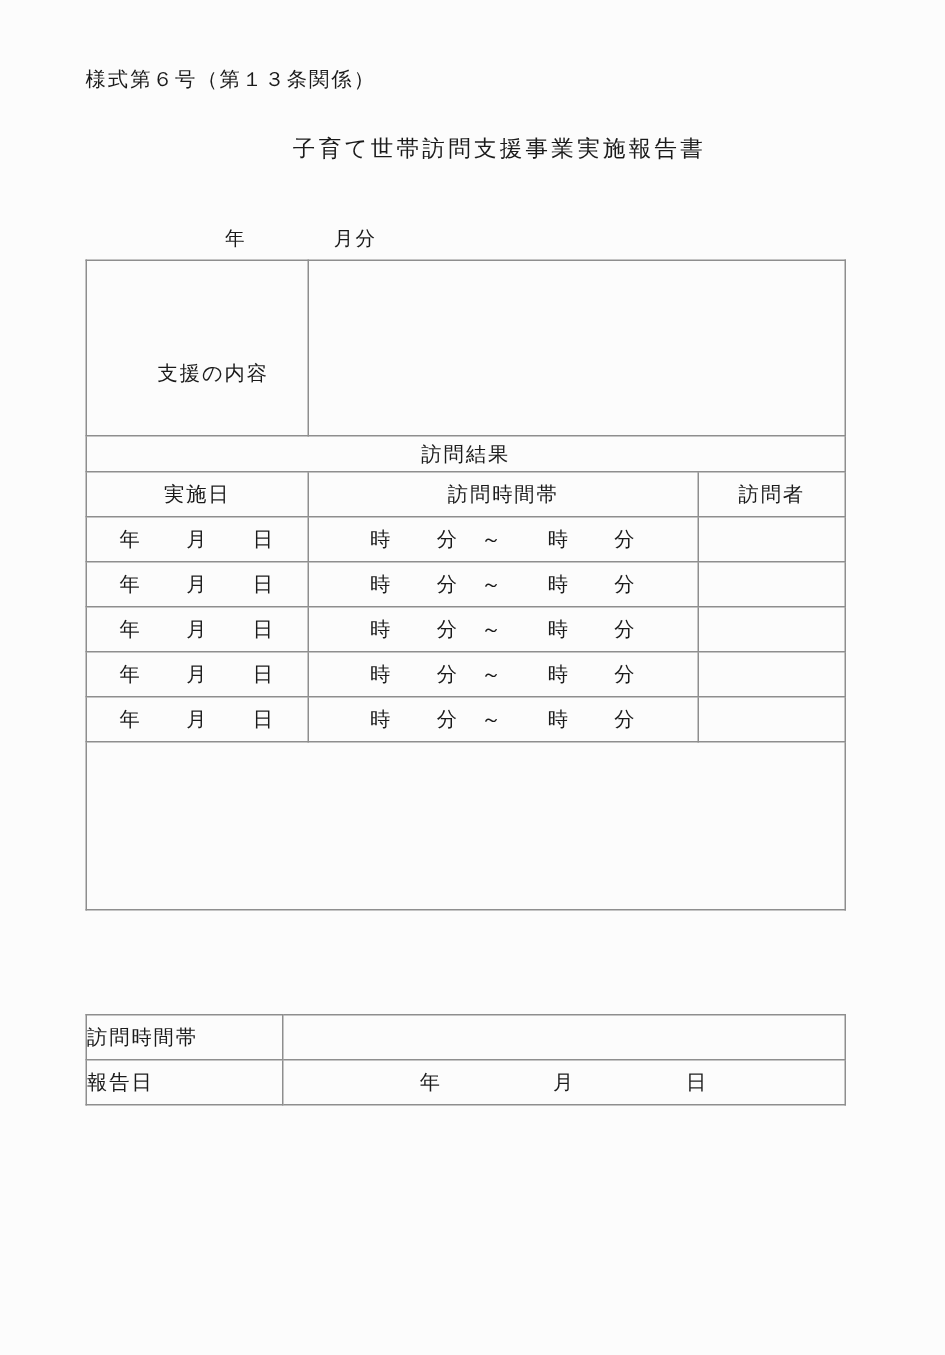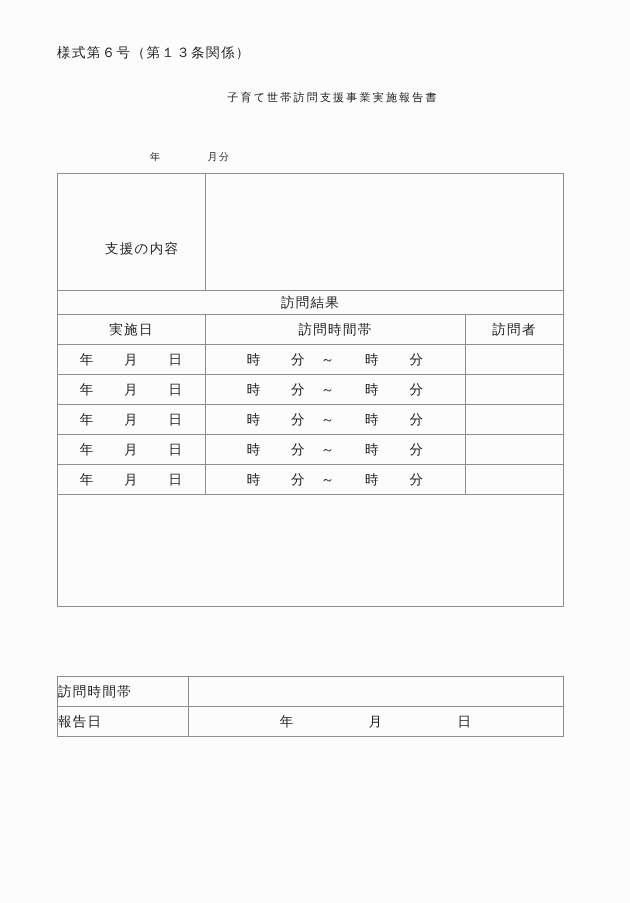--- a/index.html
+++ b/index.html
@@ -30,31 +30,31 @@
     font-size: 13.5px;
     letter-spacing: 1.4px;
     white-space: pre;
   }
   .doc-title {
     position: absolute;
     left: 0;
     right: 0;
     top: 90px;
     text-align: center;
-    font-size: 11px;
+    font-size: 15px;
     letter-spacing: 2.2px;
     padding-left: 36px;
     box-sizing: border-box;
     white-space: pre;
   }
   .period-line {
     position: absolute;
     left: 150px;
     top: 150px;
-    font-size: 10px;
+    font-size: 13px;
     letter-spacing: 1.5px;
     white-space: pre;
   }
 
   
   .tbl {
     position: absolute;
     border-collapse: collapse;
     table-layout: fixed;
     font-size: 13.5px;

